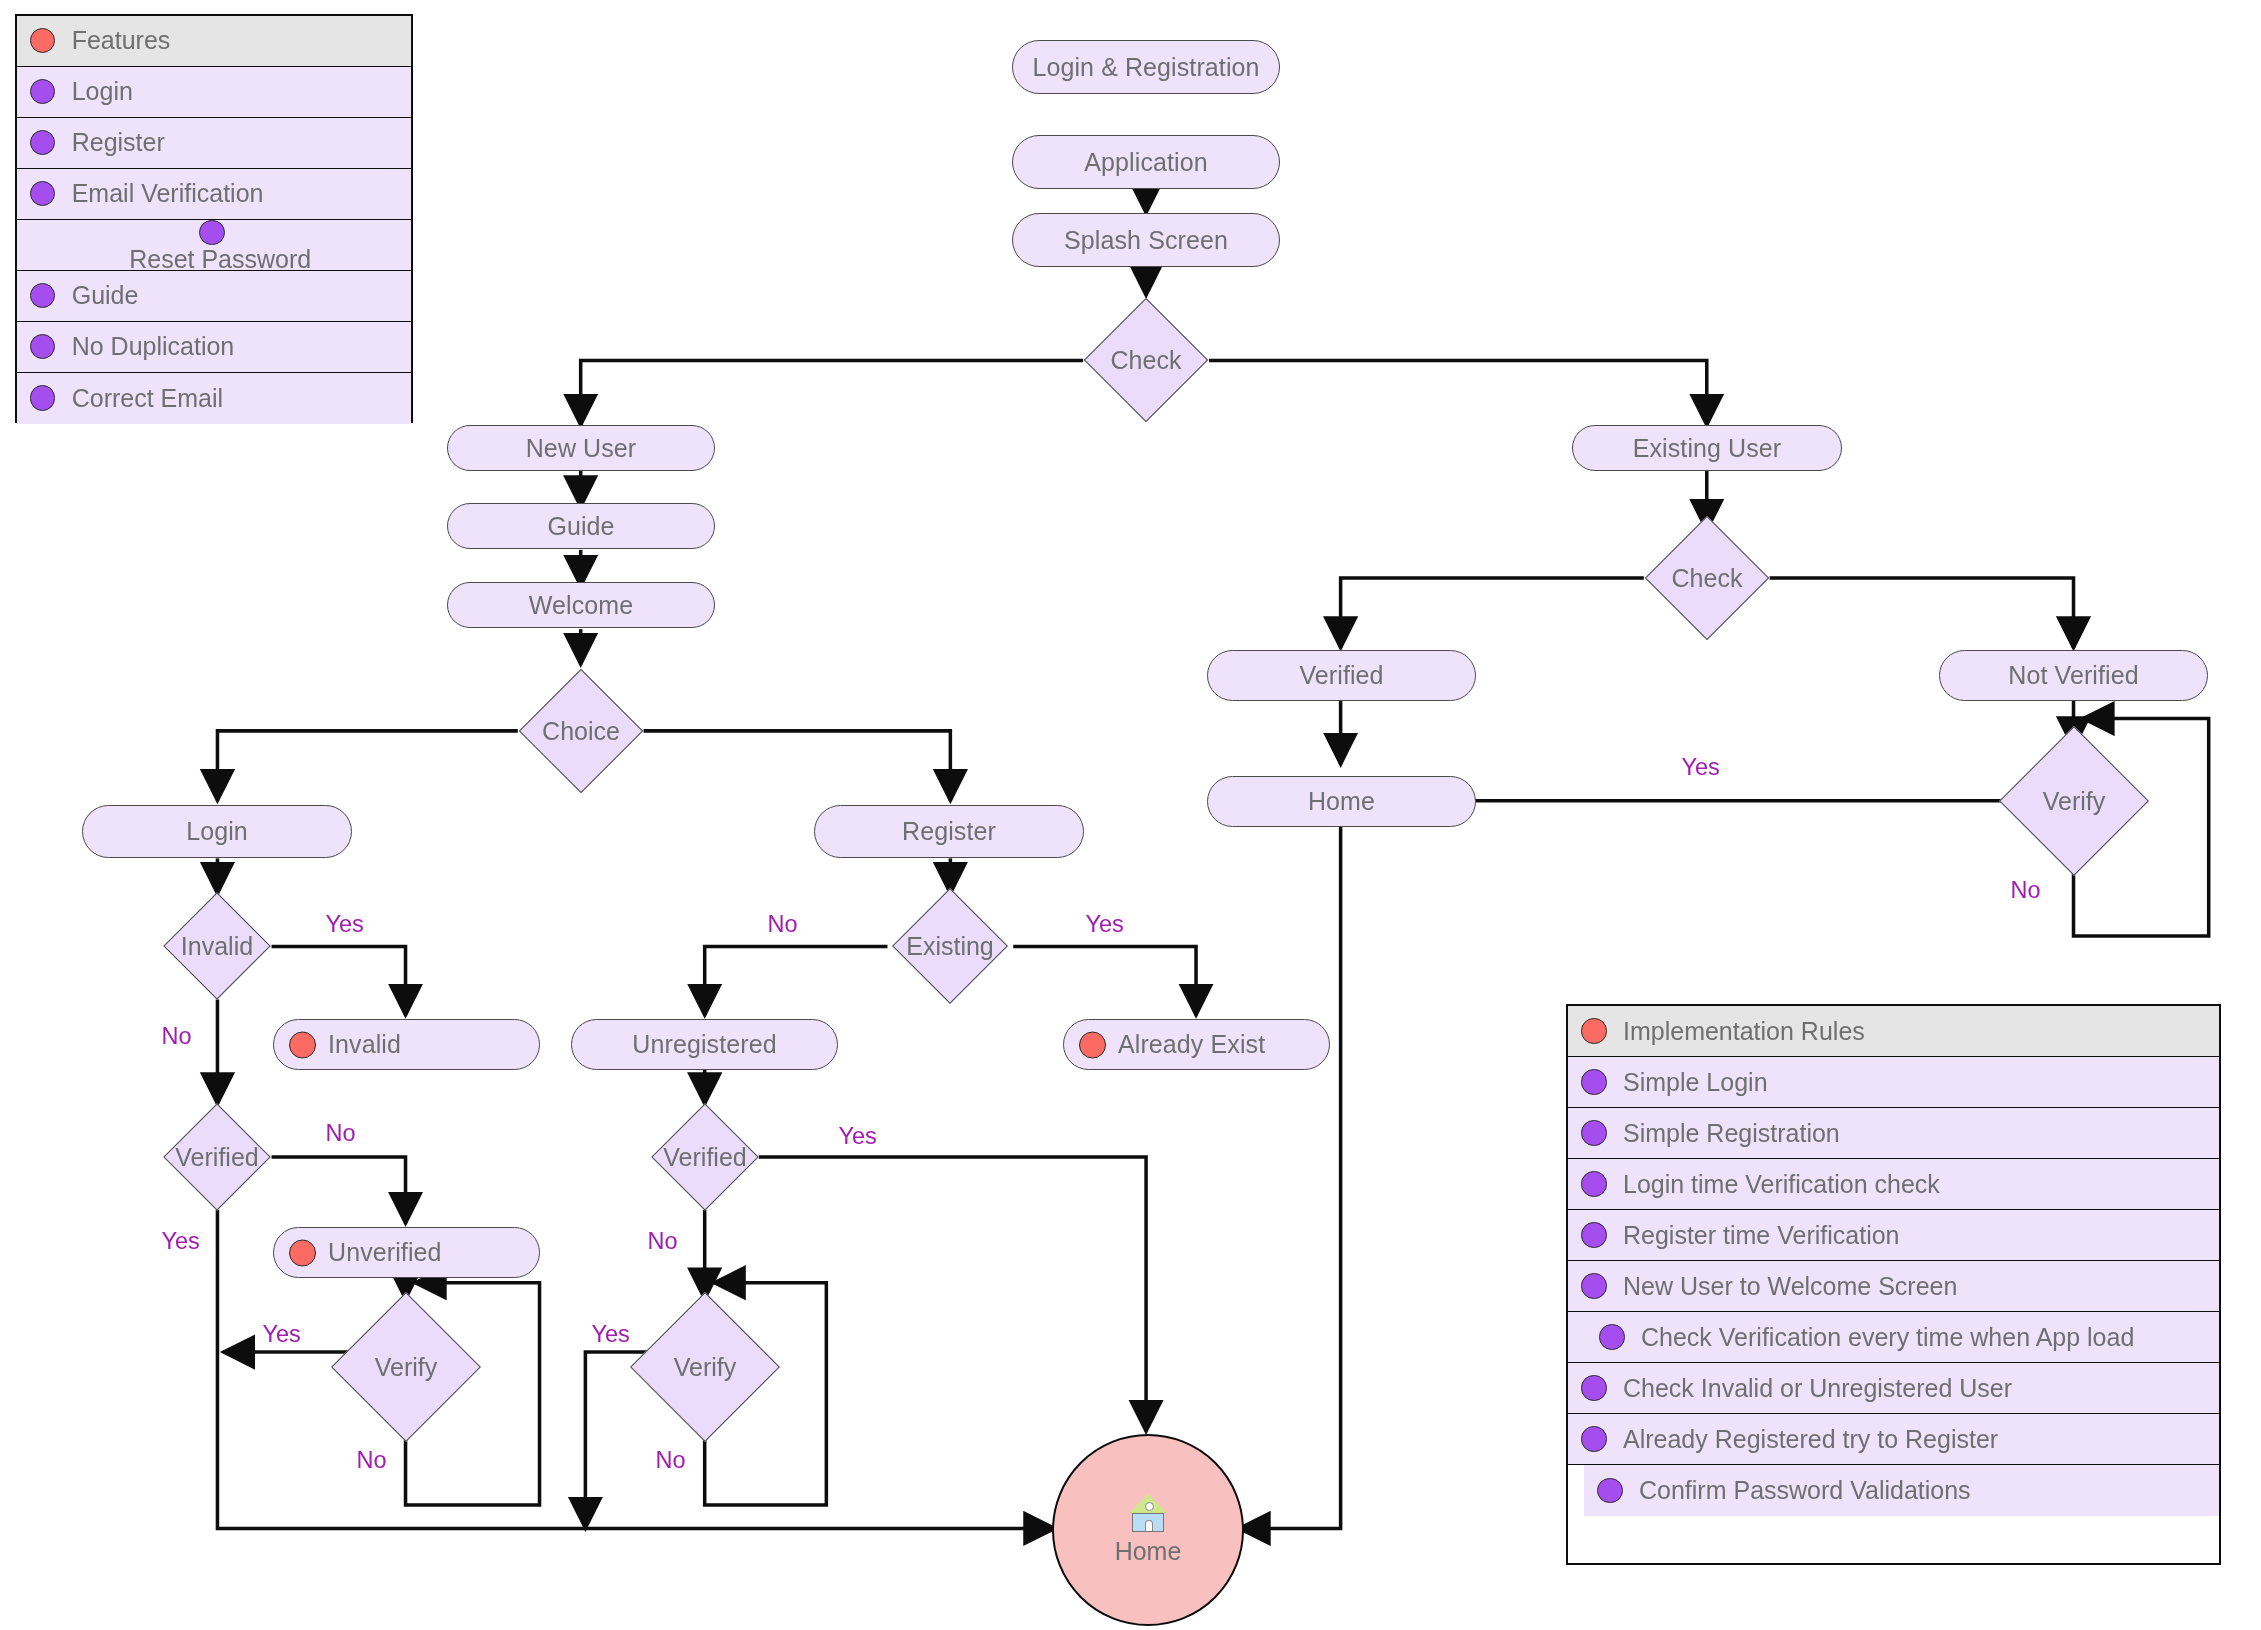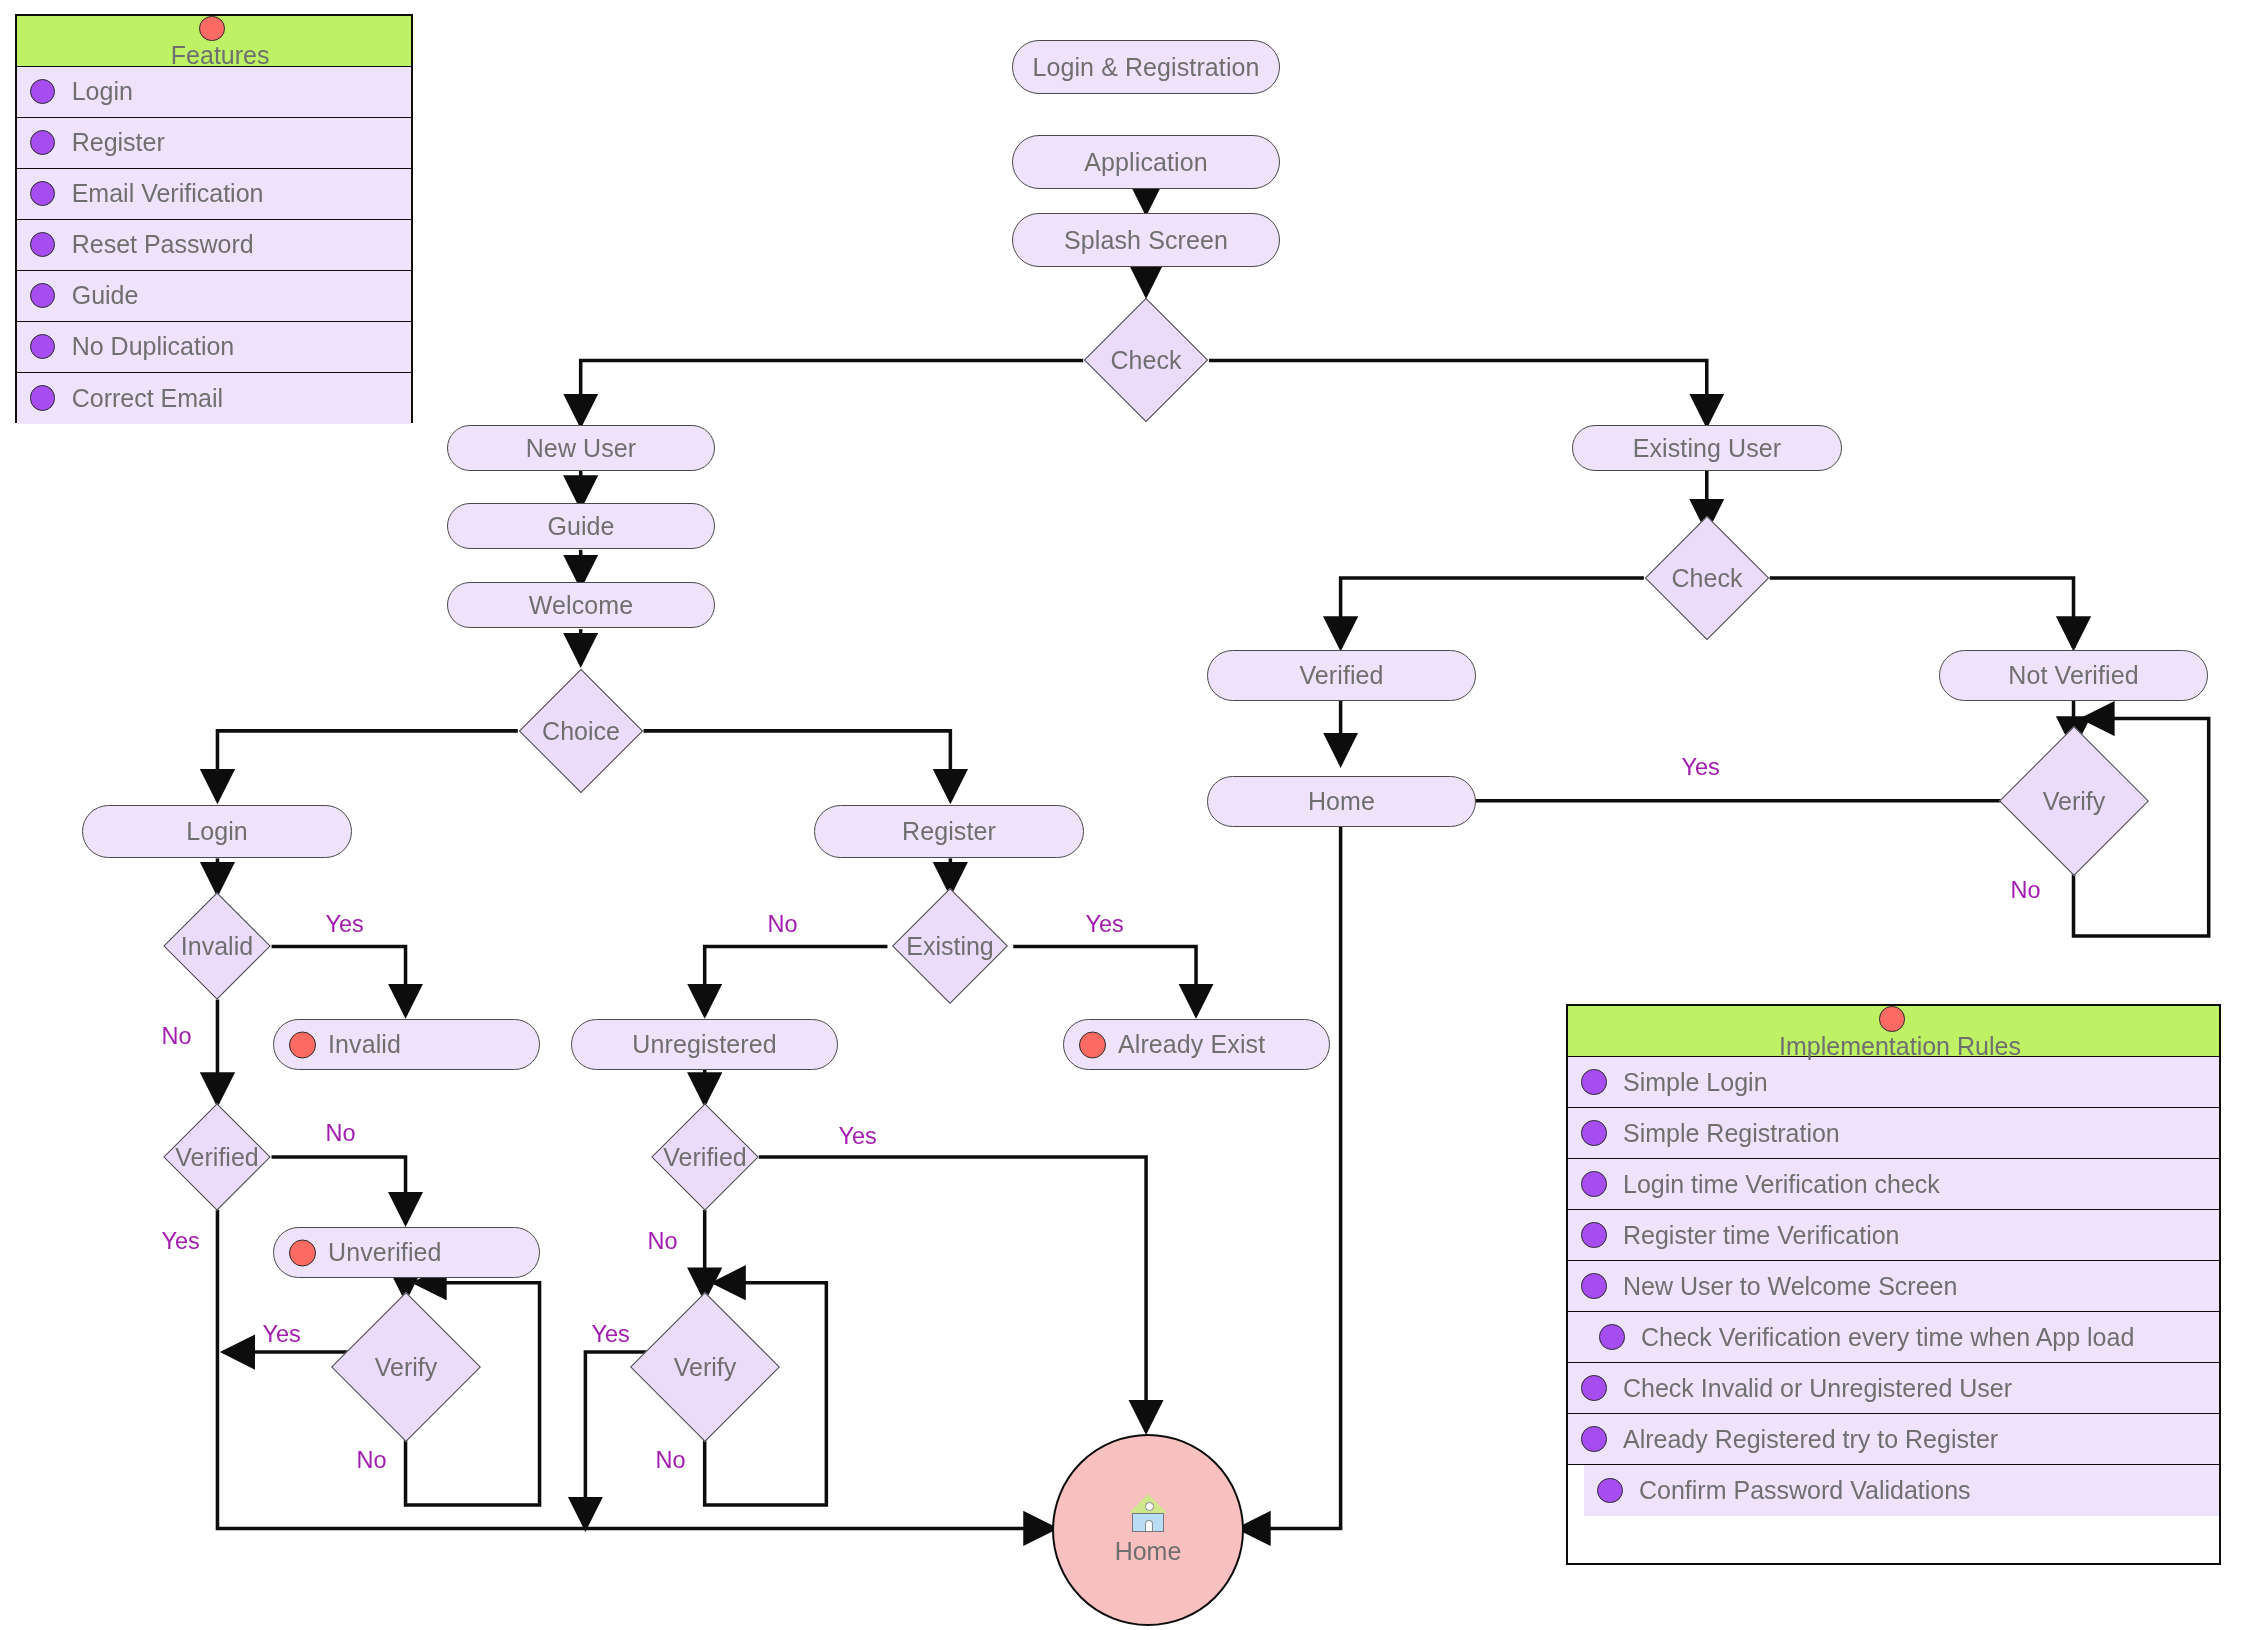--- a/index.html
+++ b/index.html
@@ -88,21 +88,21 @@
   }
   .legend .row{
     display:flex;align-items:center;
     box-sizing:border-box;
     background:#eee3fb;
     border-bottom:1.8px solid #0d0d0d;
     padding-left:13px;
     color:#6f6f6f;font-size:25px;white-space:nowrap;
   }
   .legend .row:last-child{border-bottom:none;}
-  .legend .row.head{background:#bef264;flex-direction:column;}
+  .legend .row.head{background:#e5e5e5;}
   .legend .dot{
     width:23.5px;height:23.5px;border-radius:50%;
     border:1.5px solid #2b2b2b;flex:0 0 auto;margin-right:16.5px;
     background:#a64df0;
   }
   .legend .row.head .dot{background:#fb6a63;}
 </style>
 </head>
 <body>
 
@@ -342,21 +342,21 @@
       <span>Login</span>
     </div>
     <div class="row" style="height:51px;">
       <span class="dot"></span>
       <span>Register</span>
     </div>
     <div class="row" style="height:51px;">
       <span class="dot"></span>
       <span>Email Verification</span>
     </div>
-    <div class="row" style="height:51px;">
+    <div class="row" style="height:51px;flex-direction:column;">
       <span class="dot"></span>
       <span>Reset Password</span>
     </div>
     <div class="row" style="height:51px;">
       <span class="dot"></span>
       <span>Guide</span>
     </div>
     <div class="row" style="height:51px;">
       <span class="dot"></span>
       <span>No Duplication</span>

